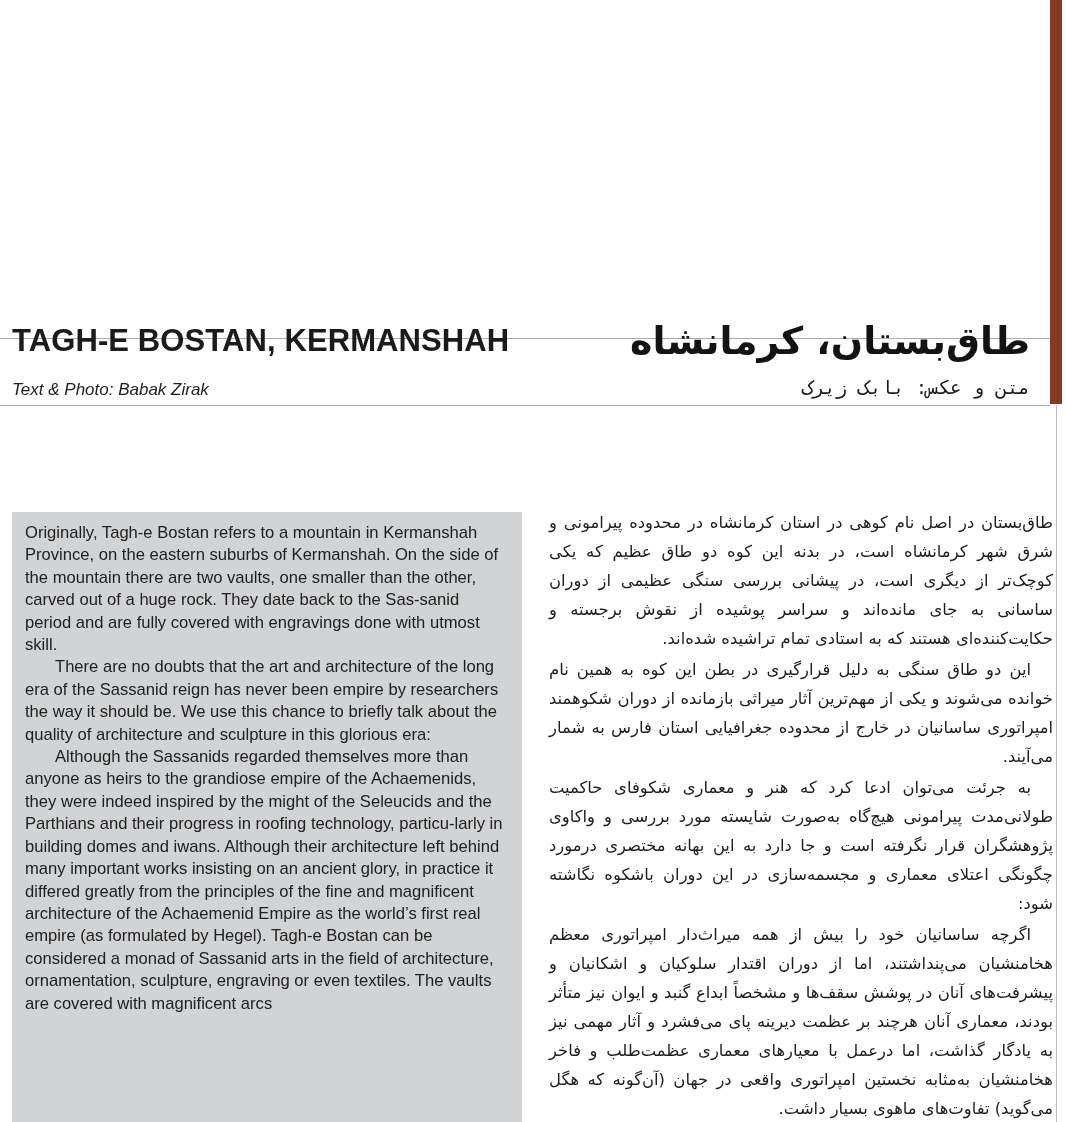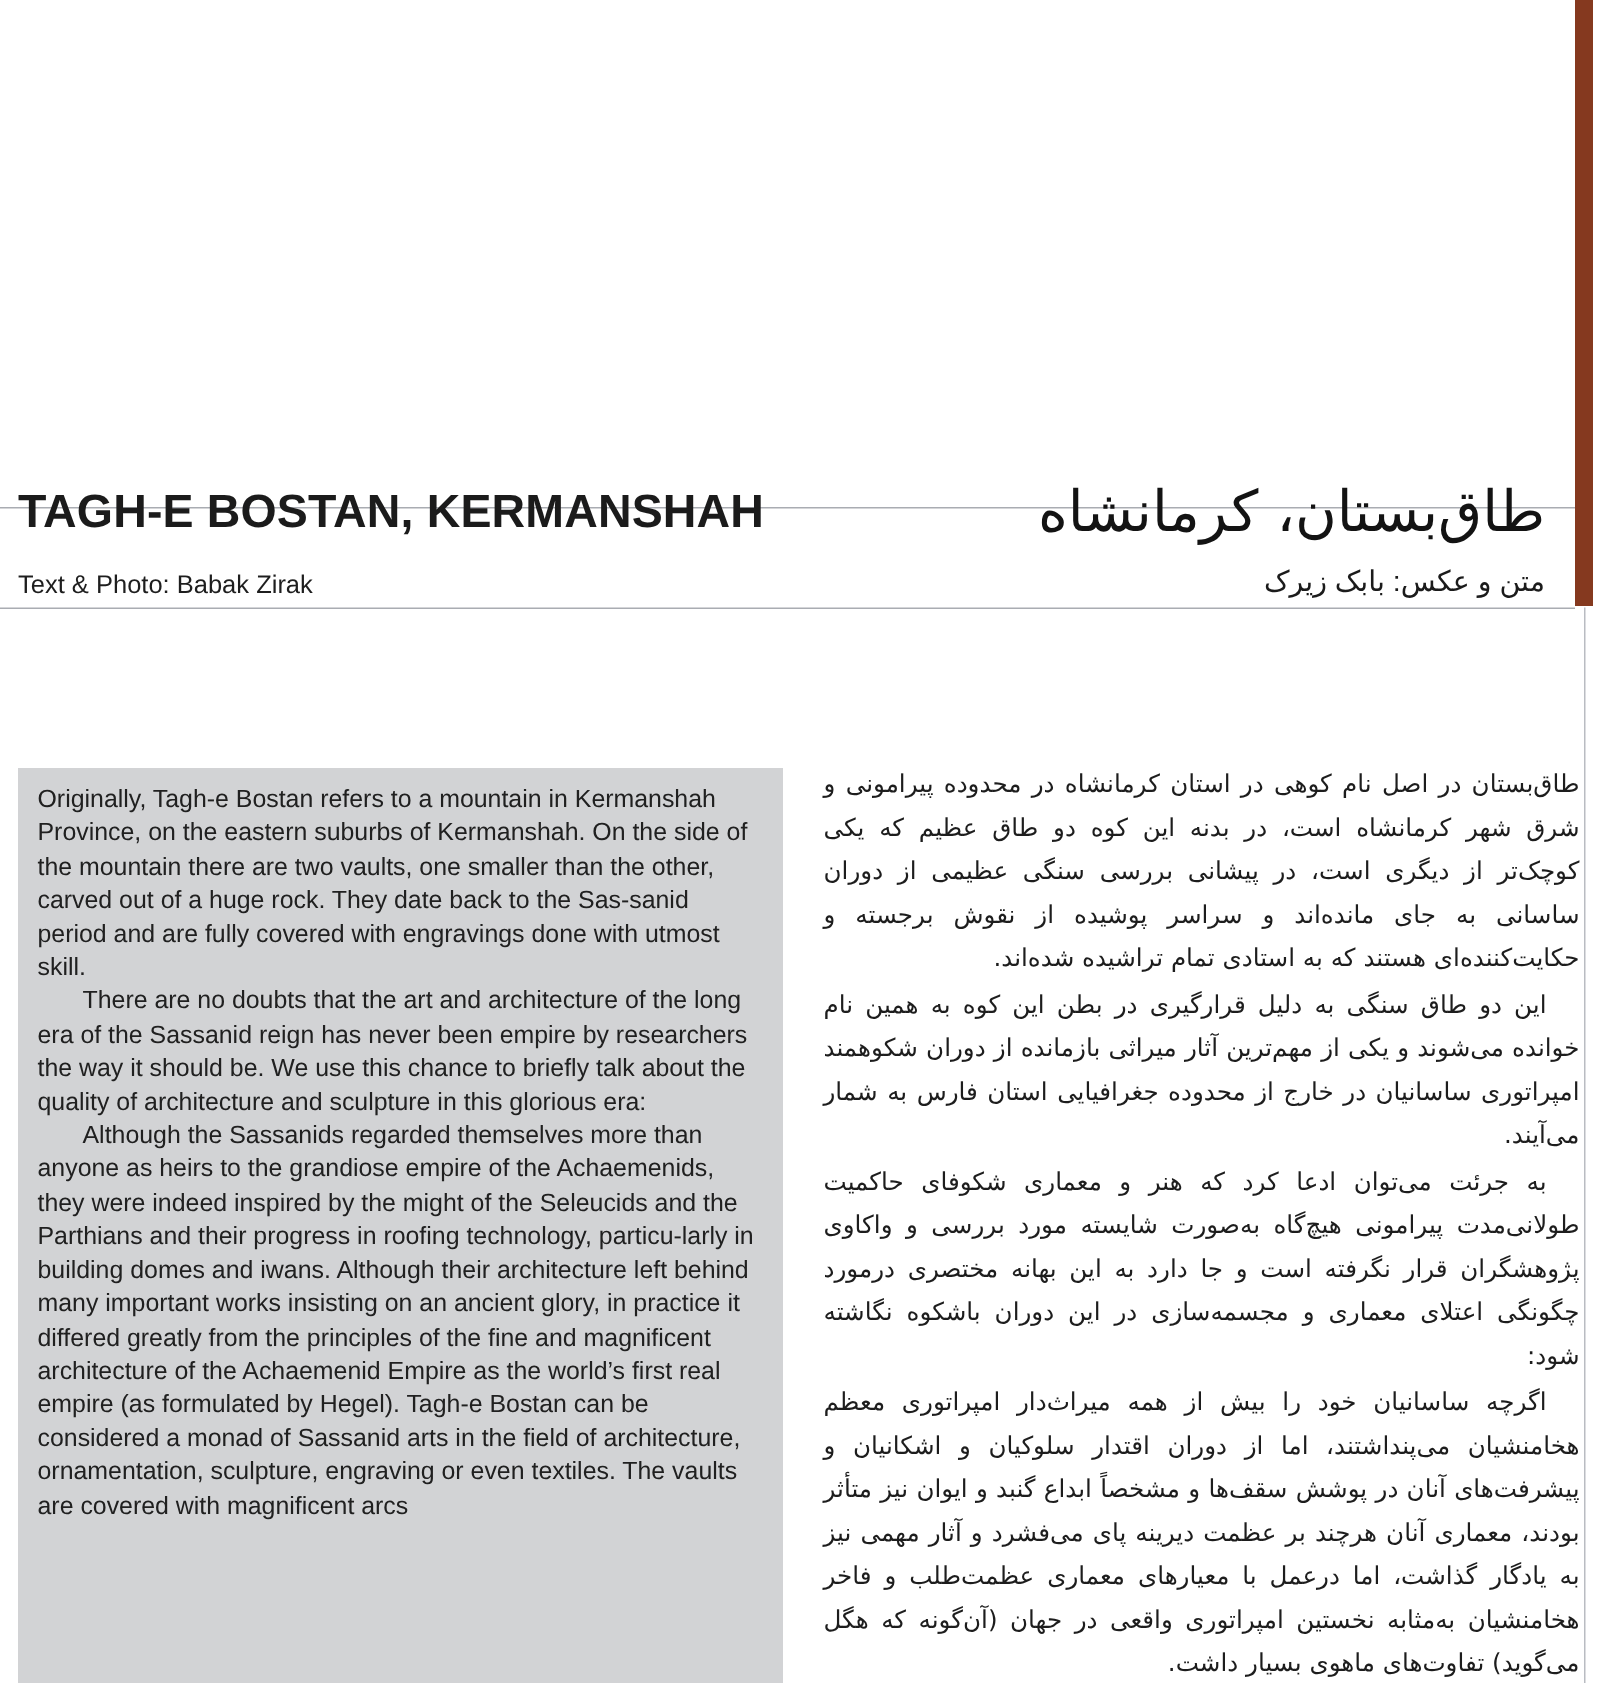--- a/index.html
+++ b/index.html
@@ -63,47 +63,48 @@
     letter-spacing: 0.1px;
     white-space: nowrap;
   }
 
   .title-fa {
     position: absolute;
     right: 8px;
     top: 292px;
     font-size: 38px;
     line-height: 48px;
-    font-weight: normal;
+    font-weight: bold;
     color: #131313;
     direction: rtl;
     white-space: nowrap;
     font-family: "DejaVu Sans", "Liberation Sans", sans-serif;
   }
 
   .byline-en {
     position: absolute;
     left: 12px;
     top: 379px;
     font-size: 17px;
     line-height: 22px;
     color: #1e1e1e;
     white-space: nowrap;
+    font-style: italic;
   }
 
   .byline-fa {
     position: absolute;
     right: 8px;
     top: 376px;
     font-size: 19px;
     line-height: 26px;
     color: #1b1b1b;
     direction: rtl;
     white-space: nowrap;
-    font-family: Liberation Sans, sans-serif;
+    font-family: Liberation Mono, monospace;
   }
 
   
   .col-en {
     position: absolute;
     left: 12px;
     top: 512px;
     width: 510px;
     height: 611px;
     background: #d2d3d5;

